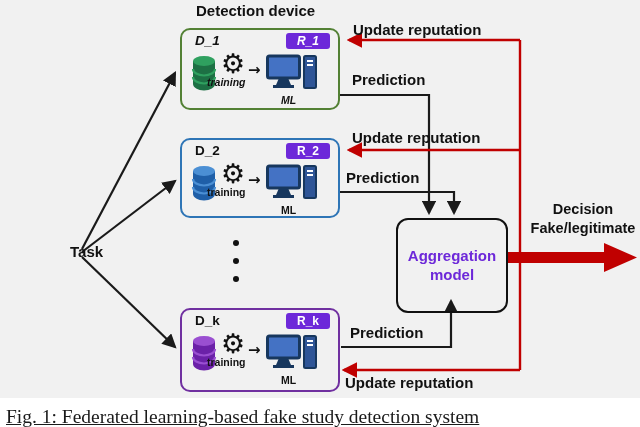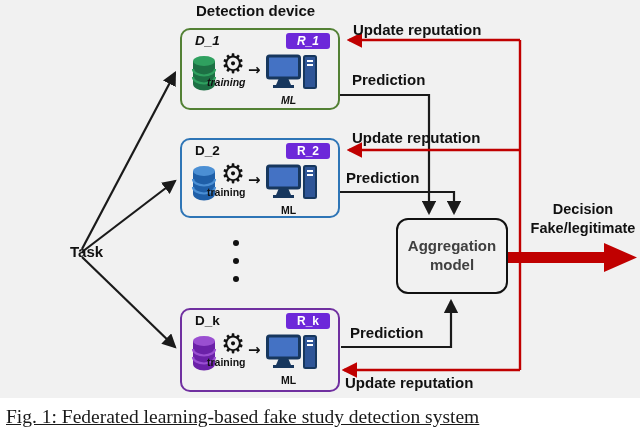--- a/index.html
+++ b/index.html
@@ -13,21 +13,21 @@
   .device { position:absolute; width:160px; border:2.5px solid #000; border-radius:10px; background:transparent; }
   .dev-name { position:absolute; left:13px; top:3px; font-size:13.5px; font-weight:700; color:#111; }
   .badge { position:absolute; right:8px; top:3px; background:#6d28d9; color:#fff; font-size:12px; font-weight:700; line-height:16px; height:16px; padding:0 11px; border-radius:3px; }
   .db { position:absolute; left:8px; top:24px; width:28px; height:38px; }
   .gear { position:absolute; left:39px; top:20px; font-family:"DejaVu Sans", sans-serif; font-size:27px; line-height:1; color:#111; }
   .mini-arrow { position:absolute; left:66px; top:31px; font-family:"DejaVu Sans", sans-serif; font-size:15px; font-weight:700; color:#111; }
   .pc { position:absolute; left:84px; top:24px; width:54px; height:40px; }
   .sub { position:absolute; font-size:10.5px; font-weight:700; color:#111; }
   .training { left:25px; top:46px; }
   .ml { left:99px; top:64px; }
-  .aggregation { position:absolute; left:396px; top:218px; width:112px; height:76px; border:2.2px solid #111; border-radius:12px; display:flex; align-items:center; justify-content:center; text-align:center; font-size:15px; font-weight:600; color:#404040; padding:0 10px; line-height:1.25; }
+  .aggregation { position:absolute; left:396px; top:218px; width:112px; height:95px; border:2.2px solid #111; border-radius:12px; display:flex; align-items:center; justify-content:center; text-align:center; font-size:15px; font-weight:600; color:#6d28d9; padding:0 10px; line-height:1.25; }
   .decision { position:absolute; left:526px; top:200px; width:114px; text-align:center; font-size:14.5px; font-weight:700; color:#111; line-height:1.3; }
   .dots { position:absolute; left:233px; top:240px; display:flex; flex-direction:column; gap:12px; }
   .dots i { width:6px; height:6px; border-radius:50%; background:#111; display:block; }
   .caption { position:absolute; left:6px; top:406px; width:632px; font-family:"Liberation Serif", serif; font-size:19.5px; color:#1a1a1a; white-space:nowrap;text-decoration:underline; }
 </style>
 </head>
 <body>
 
 <div class="canvas">
   <div class="panel"></div>

